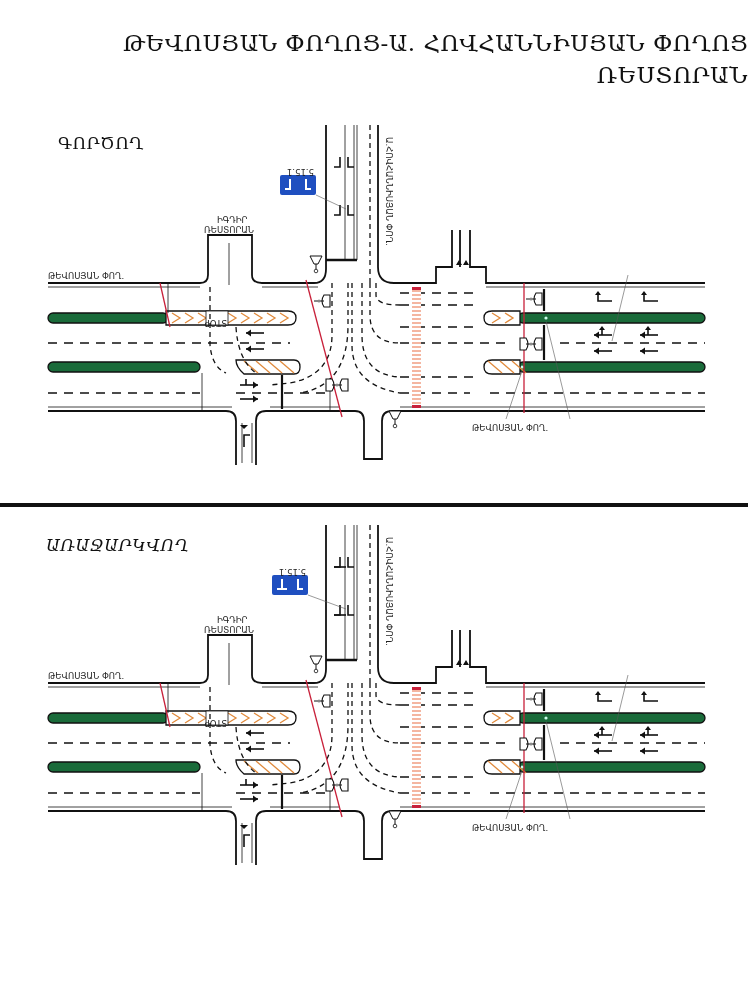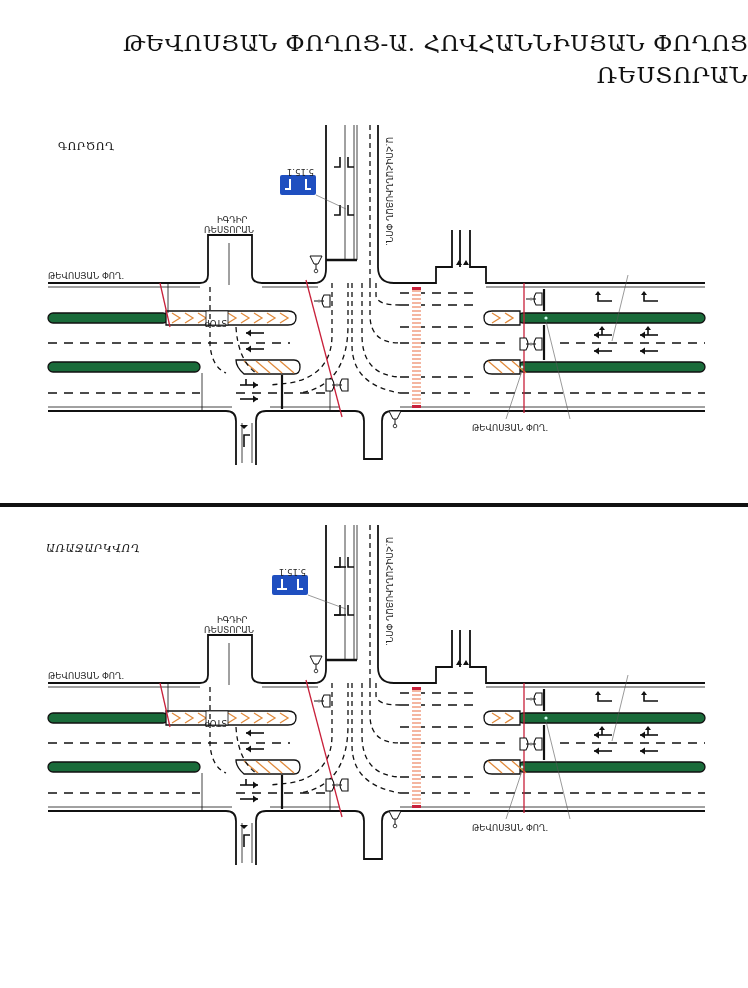--- a/index.html
+++ b/index.html
@@ -1,20 +1,20 @@
 <!DOCTYPE html>
 <html><head>
 <meta charset="utf-8">
 <style>
   html, body { margin:0; padding:0; background:#ffffff; }
   body { width:748px; height:988px; position:relative; overflow:hidden; font-family:"DejaVu Serif", serif; color:#111; }
   .title { position:absolute; left:0; width:748px; text-align:right; font-size:23px; line-height:32px; letter-spacing:0.5px; }
   .t1 { top:27px; }
   .t2 { top:59px; }
-  .sec-label { position:absolute; font-size:11px; letter-spacing:0.5px;margin-top:7px; }
+  .sec-label { position:absolute; font-size:17px; letter-spacing:0.5px; }
   .divider { position:absolute; left:0; top:503px; width:748px; height:4px; background:#111; }
   svg.diag { position:absolute; left:0; width:748px; height:370px; overflow:visible; }
   .lbl { font-family:"DejaVu Sans", sans-serif; font-size:8.5px; fill:#222; }
   .road { stroke:#111; stroke-width:1.8; fill:none; }
   .thin { stroke:#111; stroke-width:0.8; fill:none; }
   .dash { stroke:#111; stroke-width:1.4; fill:none; stroke-dasharray:9 7; }
   .dashs { stroke:#111; stroke-width:1.3; fill:none; stroke-dasharray:5 4; }
   .median { fill:#1a6b3a; stroke:#111; stroke-width:1.3; }
   .hatch { fill:#fff; stroke:#111; stroke-width:1.3; }
   .chev { stroke:#e08a3c; stroke-width:1.3; fill:none; }

